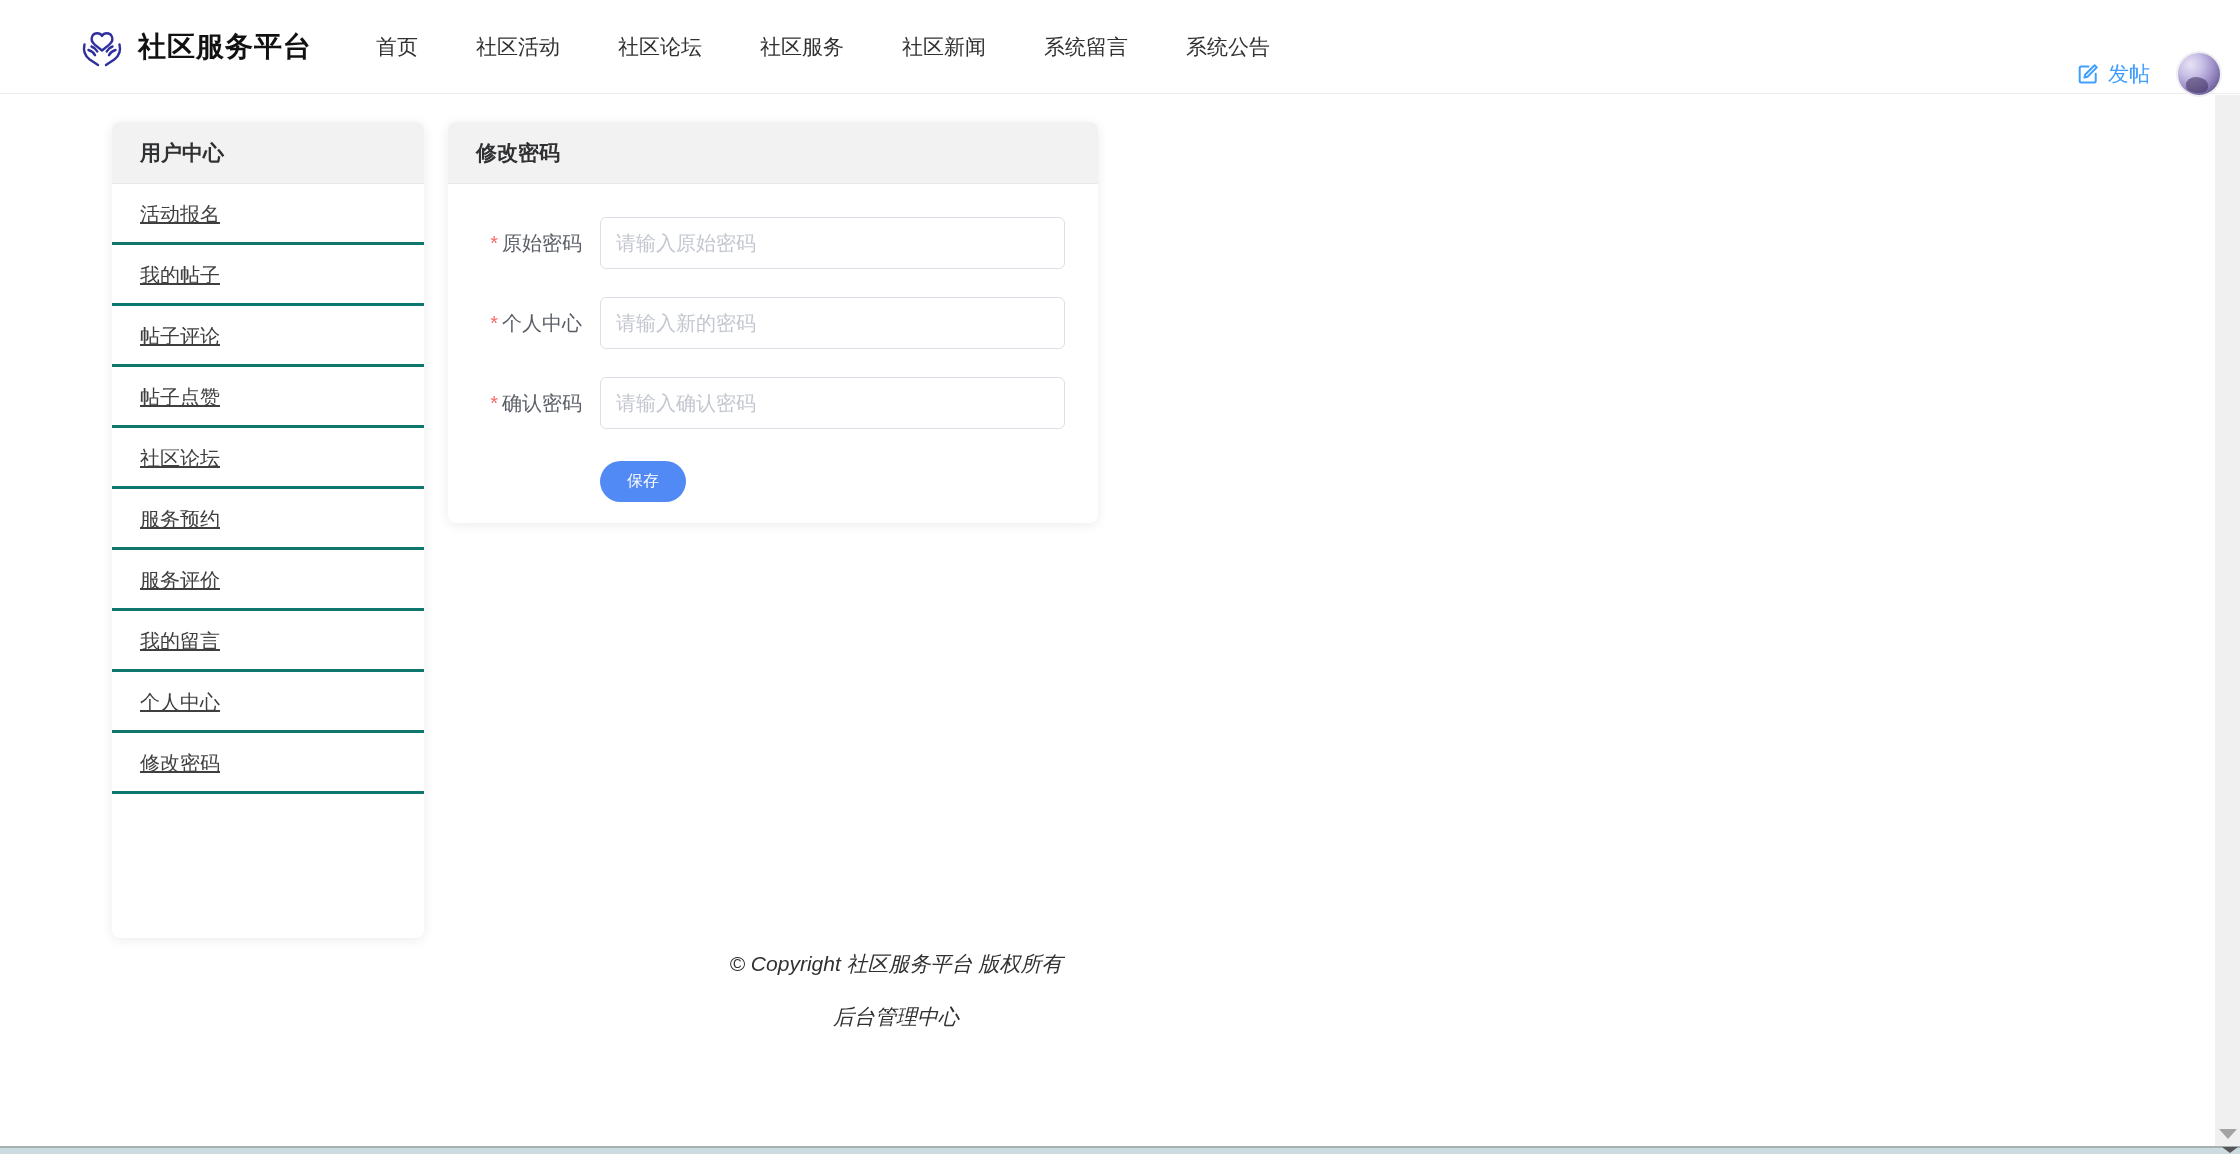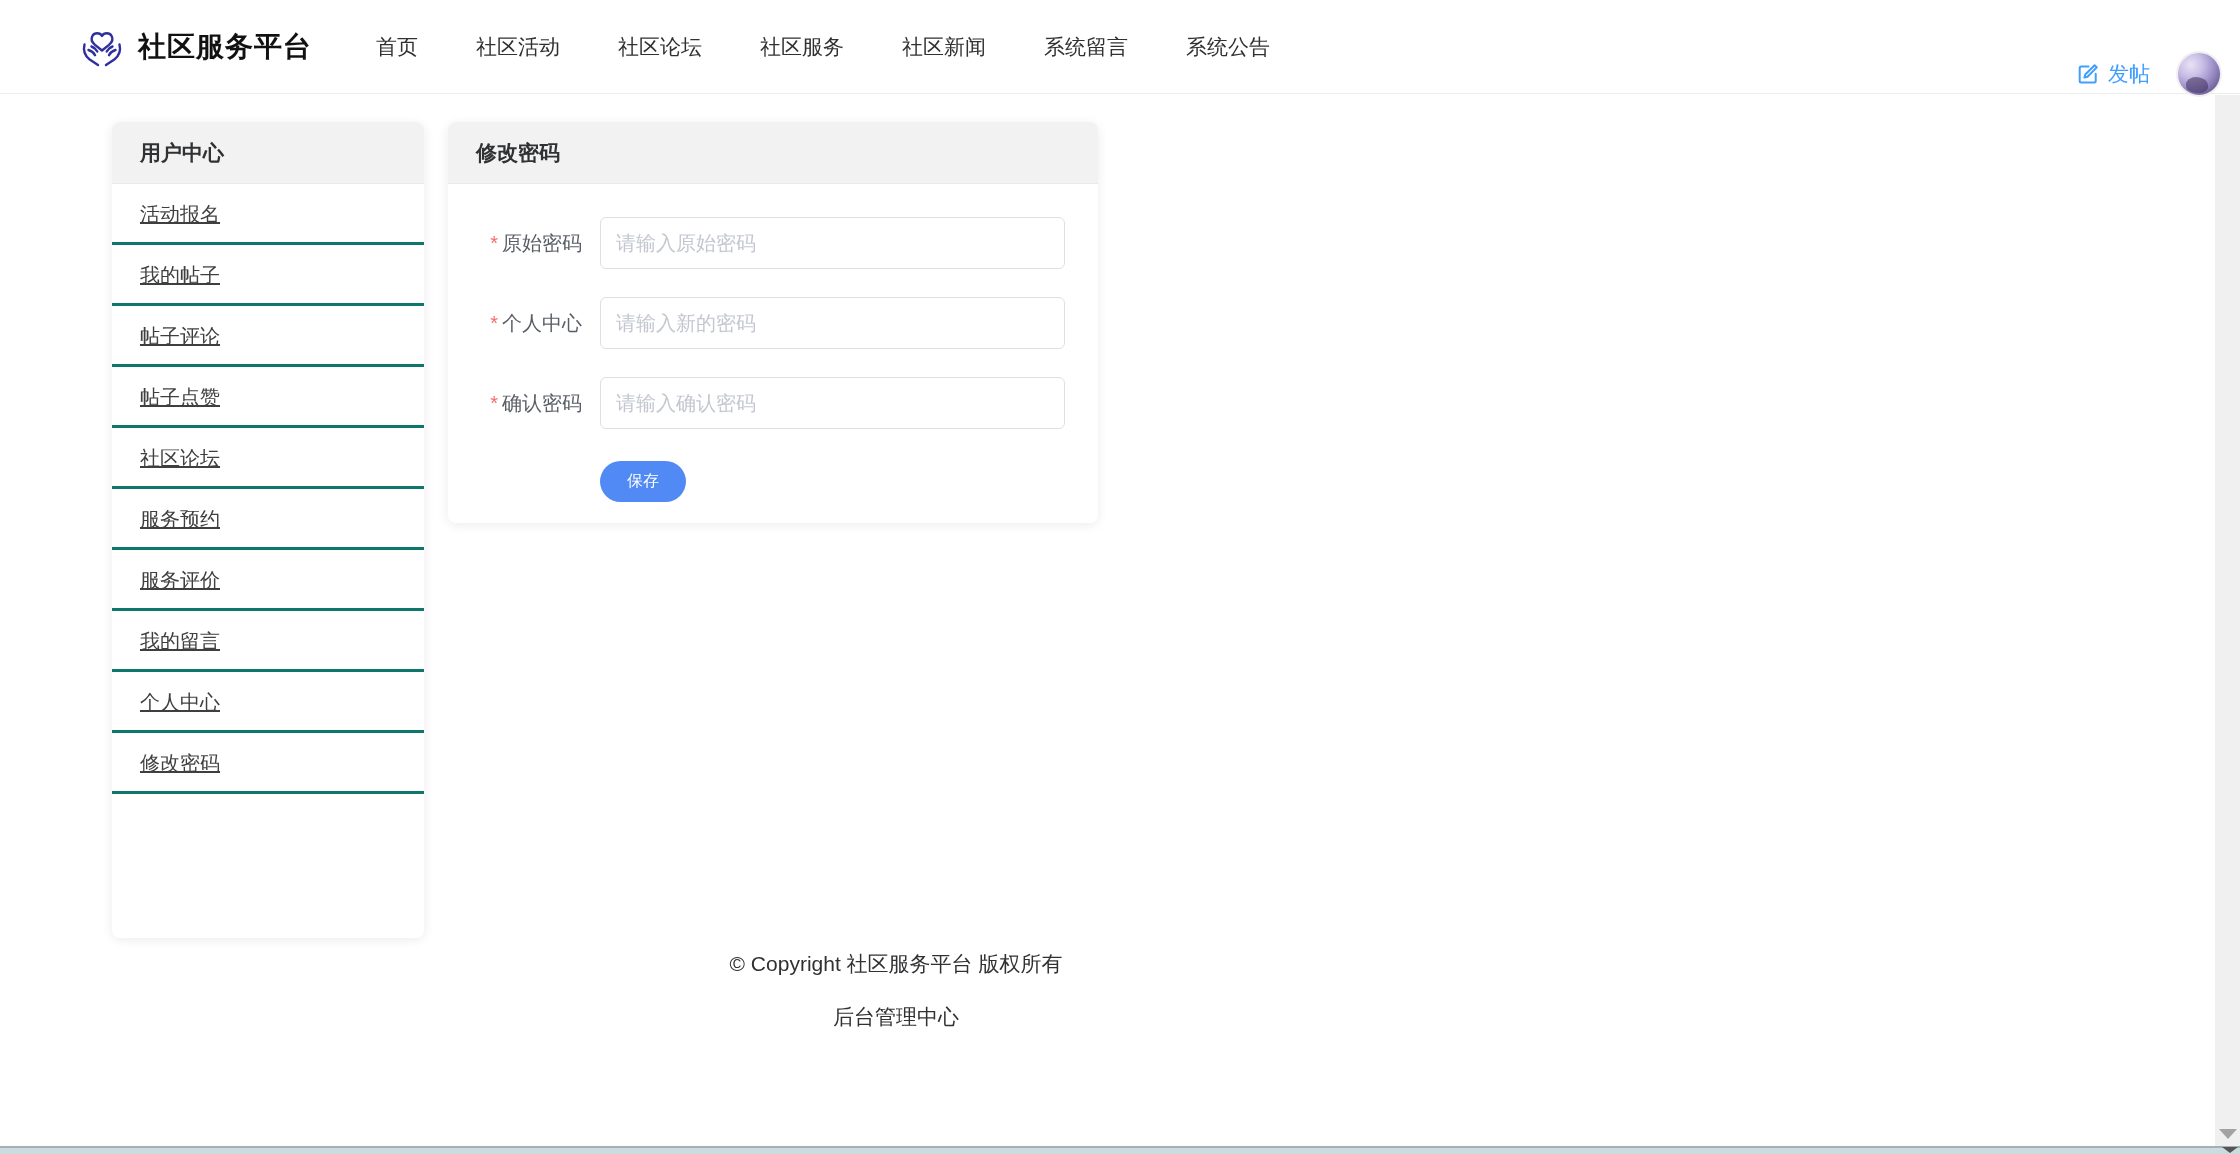--- a/index.html
+++ b/index.html
@@ -50,21 +50,21 @@
   .form-input { margin-left:18px; width:465px; height:52px; border:1px solid #dcdfe6;
                 border-radius:6px; padding:0 15px; font-size:20px; color:#333;
                 outline:none; font-family:"Liberation Sans", sans-serif; }
   .form-input::placeholder { color:#c3c7cf; }
   .btn-row { margin-left:152px; margin-top:32px; }
   .save-btn { width:86px; height:41px; border:none; border-radius:21px;
               background:#5189f5; color:#fff; font-size:16px; cursor:pointer;
               font-family:"Liberation Sans", sans-serif; }
 
   
-  .footer { position:absolute; left:0; top:950px; width:1792px; text-align:center; }
+  .footer { position:absolute; left:0; top:950px; width:1792px; text-align:center;font-style:italic; }
   .footer-line1 { font-size:21px; color:#303133; }
   .footer-line2 { font-size:21px; color:#303133; margin-top:25px; cursor:pointer; }
 
   
   .v-scrollbar { position:absolute; top:95px; right:0; width:25px; height:1051px;
                  background:#f0f0f0; }
   .v-scroll-arrow { position:absolute; bottom:7px; left:4px; width:0; height:0;
                  border-left:9px solid transparent; border-right:9px solid transparent;
                  border-top:10px solid #a3a3a3; }
   .h-scrollbar { position:absolute; bottom:0; left:0; width:2240px; height:8px;

